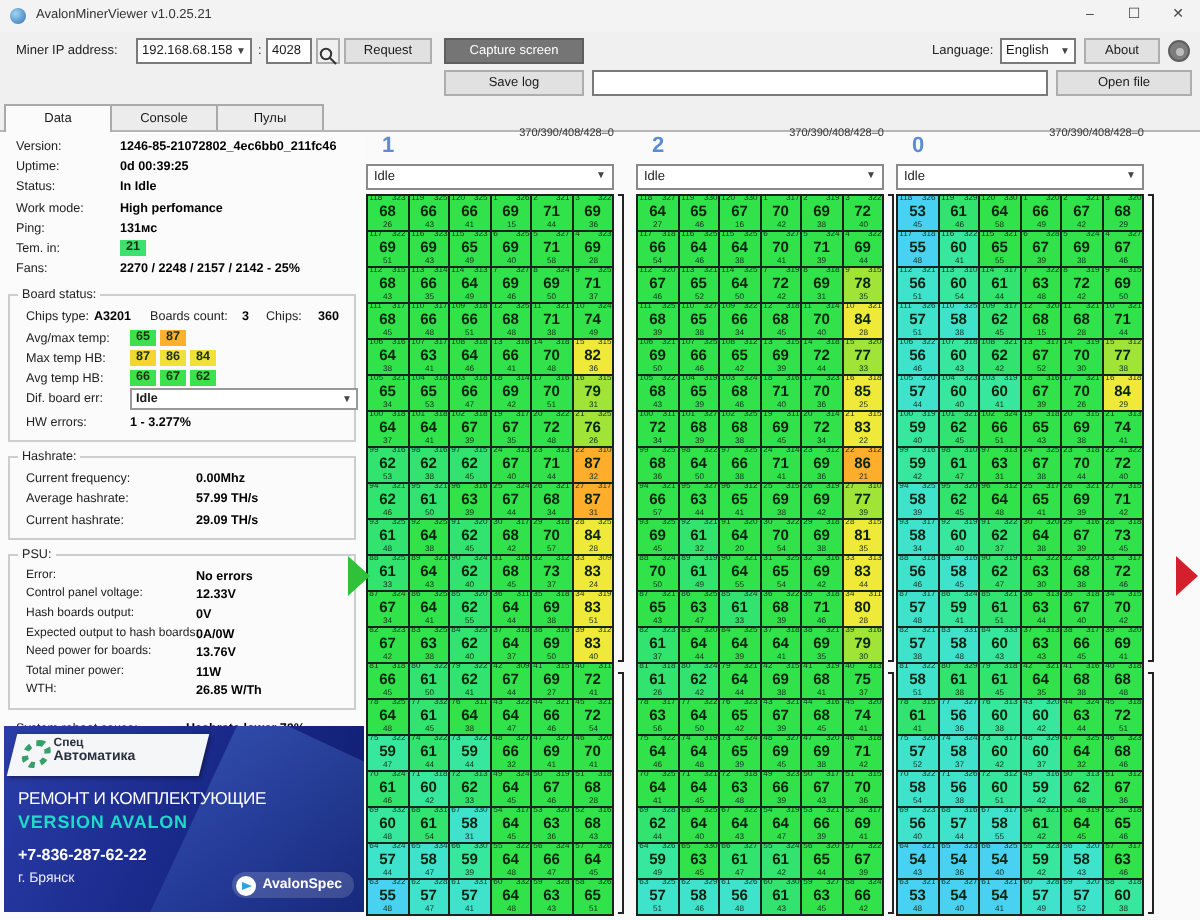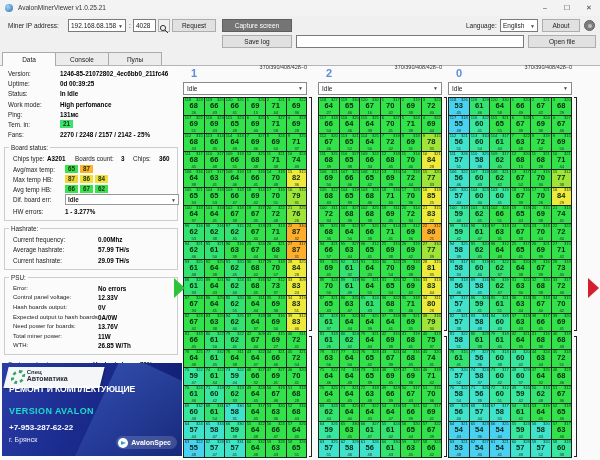--- a/index.html
+++ b/index.html
@@ -61,21 +61,21 @@
           background:linear-gradient(115deg,#2a3da8 0%,#1b2b8d 45%,#0e1c6d 100%);}
   .banner:before{content:"";position:absolute;right:-30px;top:10px;width:120px;height:120px;
           background:linear-gradient(135deg,rgba(90,140,230,.35),rgba(20,40,120,0));transform:rotate(25deg);}
   .blogo{position:absolute;left:4px;top:4px;width:96px;height:21px;background:#f4f6f8;
          transform:skewX(-14deg);box-shadow:1px 1px 2px rgba(0,0,0,.4);}
   .blogo-inner{transform:skewX(14deg);padding:2px 0 0 20px;}
   .bgear{position:absolute;left:5px;top:3px;width:14px;height:14px;border-radius:50%;
          border:3px dotted #37a06a;box-sizing:border-box;}
   .blogo1{font-size:6px;font-weight:bold;color:#2a2f3c;line-height:6px;}
   .blogo2{font-size:7px;font-weight:bold;color:#2a2f3c;line-height:7px;}
-  .bline1{position:absolute;left:7px;top:21px;font-size:8.6px;font-weight:bold;color:#fff;white-space:nowrap;letter-spacing:-0.2px;}
+  .bline1{position:absolute;left:7px;top:31px;font-size:8.6px;font-weight:normal;color:#fff;white-space:nowrap;letter-spacing:-0.2px;}
   .bline2{position:absolute;left:7px;top:43px;font-size:9px;font-weight:bold;color:#1fd9c9;letter-spacing:.4px;}
   .bphone{position:absolute;left:7px;top:60px;font-size:8px;font-weight:bold;color:#fff;}
   .bcity{position:absolute;left:7px;top:73px;font-size:7px;color:#e8ecf5;}
   .bhandle{position:absolute;right:5px;bottom:7px;height:13px;background:rgba(255,255,255,.16);
            border-radius:7px;display:flex;align-items:center;padding:0 6px 0 2px;}
   .tgicon{width:10px;height:10px;border-radius:50%;background:#fff;position:relative;margin-right:3px;}
   .tgicon:after{content:"";position:absolute;left:2.5px;top:3px;width:0;height:0;
            border-top:2.5px solid transparent;border-bottom:2.5px solid transparent;border-left:5px solid #2aa3e0;}
   .bhandletxt{font-size:7px;font-weight:bold;color:#fff;}
 
@@ -276,21 +276,21 @@
       <div class="banner">
         <div class="blogo">
           <div class="bgear"></div>
           <div class="blogo-inner">
             <div class="blogo1">Спец</div>
             <div class="blogo2">Автоматика</div>
           </div>
         </div>
         <div class="bline1">РЕМОНТ И КОМПЛЕКТУЮЩИЕ</div>
         <div class="bline2">VERSION AVALON</div>
-        <div class="bphone">+7-953-287-62-22</div>
+        <div class="bphone">+7-836-287-62-22</div>
         <div class="bcity">г. Брянск</div>
         <div class="bhandle">
           <span class="tgicon"></span>
           <span class="bhandletxt">AvalonSpec</span>
         </div>
       </div>
     </div>
 
     <div class="boards">
       <div class="board" style="left:0;">

